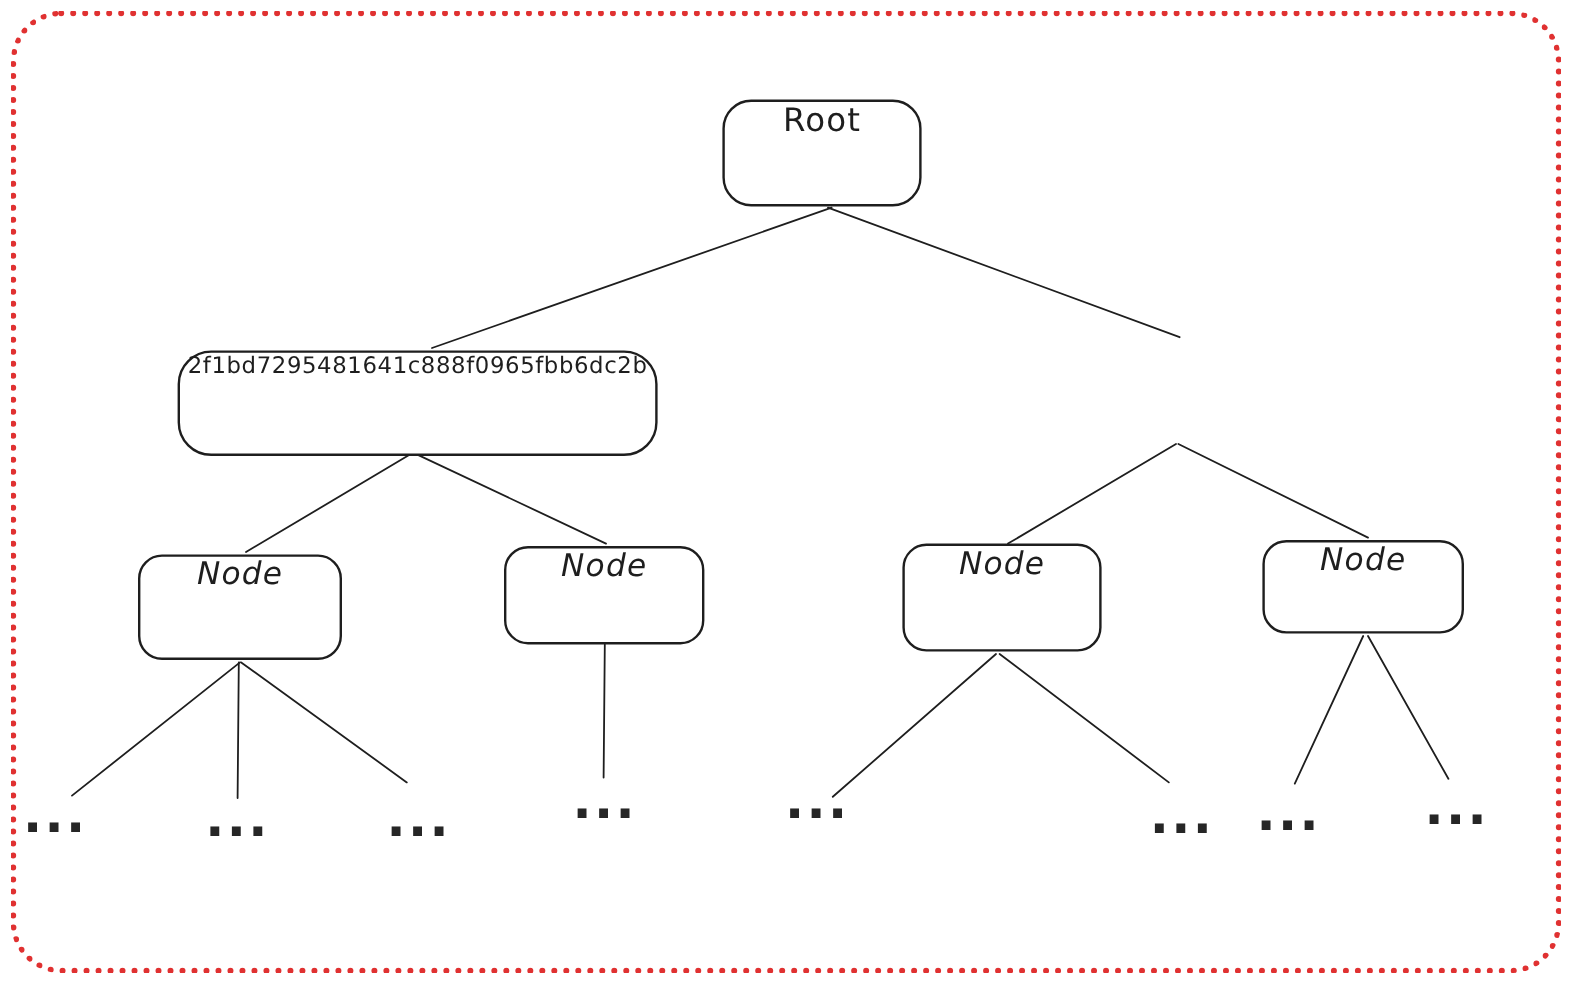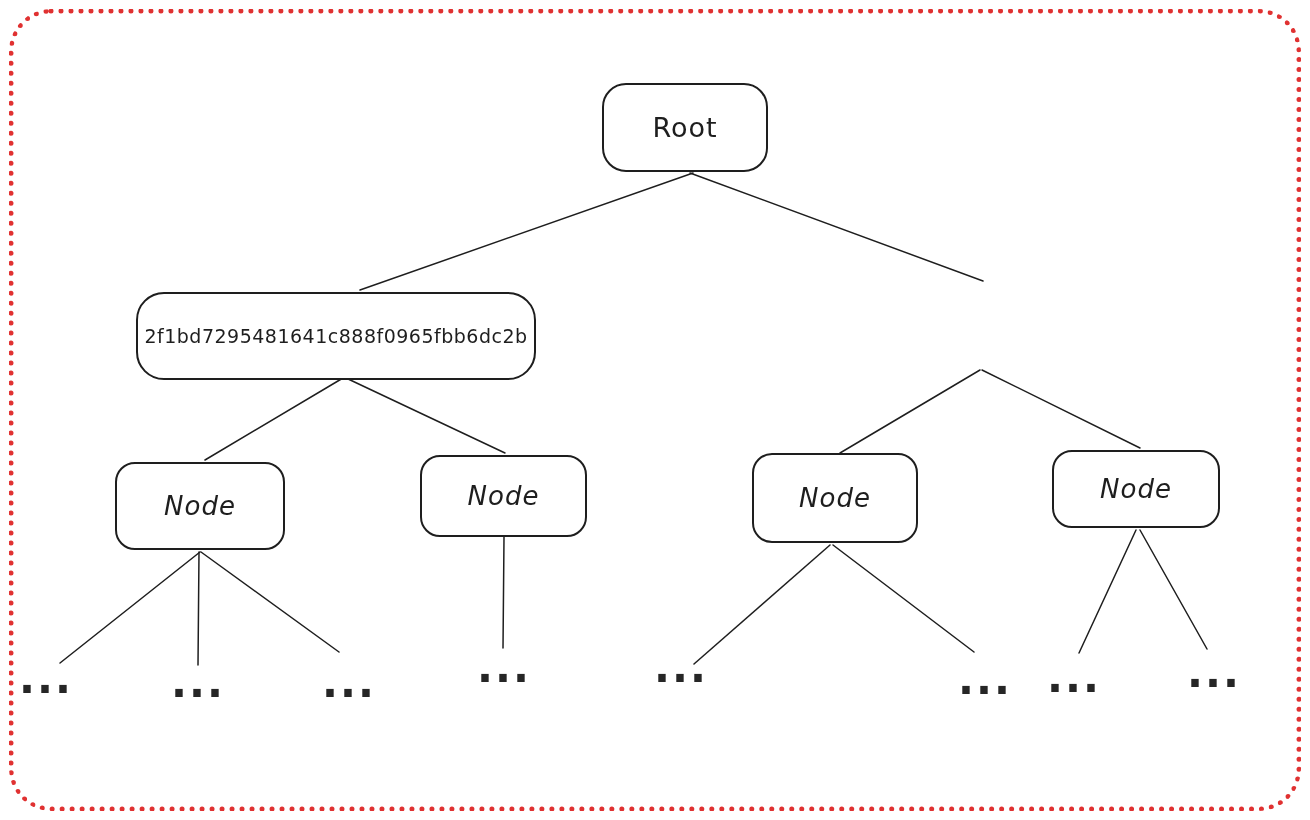--- a/index.html
+++ b/index.html
@@ -36,38 +36,38 @@
     stroke: #1e1e1e;
     stroke-width: 1.5;
     stroke-linecap: round;
   }
   .tree-box {
     position: absolute;
     box-sizing: border-box;
     background: #ffffff;
     border: 2px solid #1e1e1e;
     display: flex;
-    align-items: center;
+    align-items: flex-start;
     justify-content: center;
     color: #1e1e1e;
     text-align: center;
   }
   .box-root {
     left: 602px; top: 83px; width: 166px; height: 89px;
     border-radius: 24px;
     font-size: 27px;
     letter-spacing: 1px;
   }
   .box-hash {
     border-radius: 28px;
     font-size: 19px;
     letter-spacing: 0.5px;
     white-space: nowrap;
   }
-  .box-hash-left  { left: 136px; top: 292px; width: 400px; height: 88px; }
+  .box-hash-left  { left: 148px; top: 292px; width: 400px; height: 88px; }
   .box-hash-right { left: 743px; top: 283px; width: 459px; height: 86px; }
   .box-node {
     border-radius: 20px;
     font-size: 26px;
     letter-spacing: 1px;
     font-style: italic;
   }
   .box-node-1 { left: 115px;  top: 462px; width: 170px; height: 88px; }
   .box-node-2 { left: 420px;  top: 455px; width: 167px; height: 82px; }
   .box-node-3 { left: 752px;  top: 453px; width: 166px; height: 90px; }

